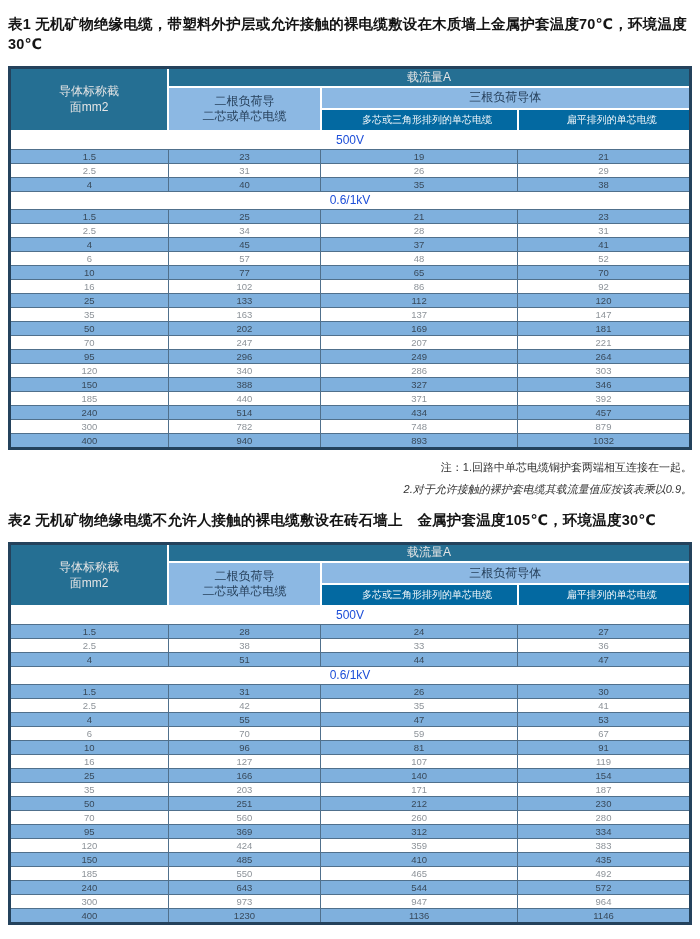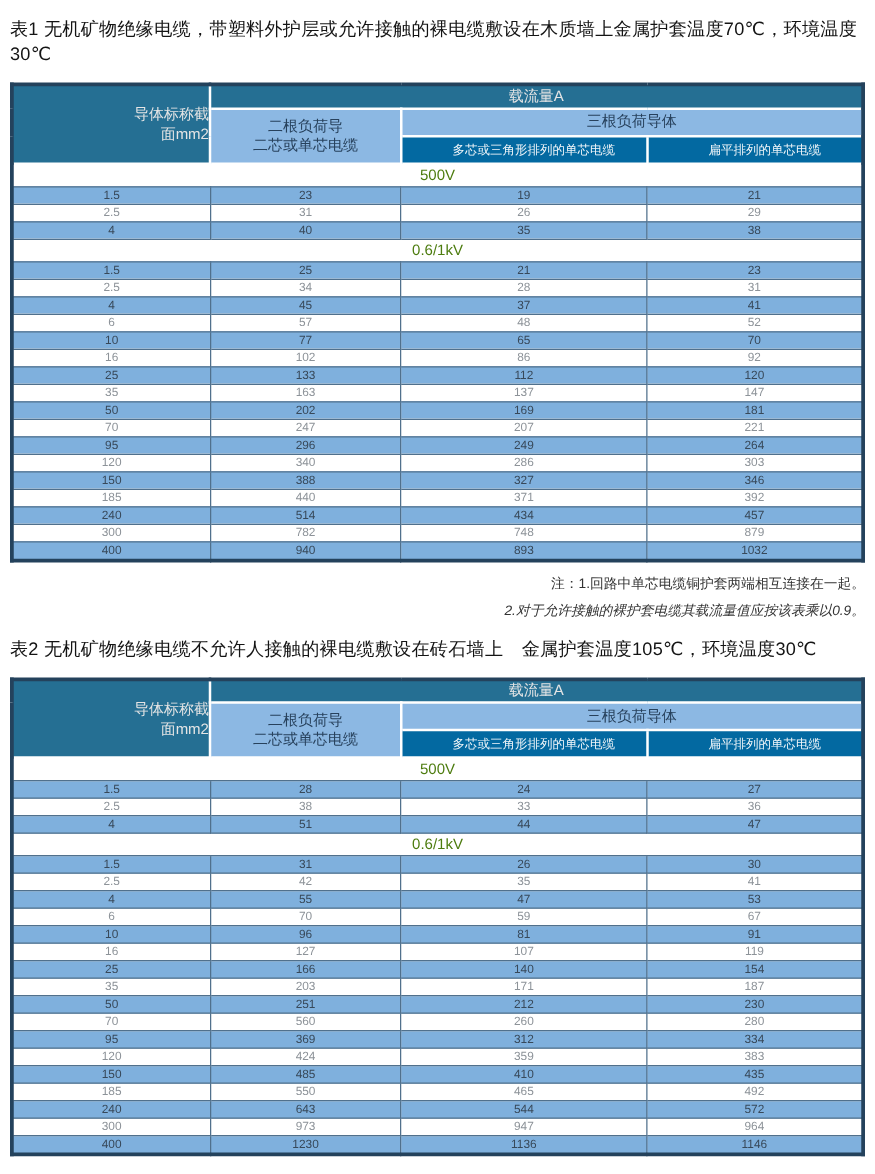--- a/index.html
+++ b/index.html
@@ -5,21 +5,21 @@
   * { margin:0; padding:0; box-sizing:border-box; }
   html,body { background:#ffffff; }
   body {
     width:700px; height:939px; overflow:hidden;
     font-family:"Liberation Sans","DejaVu Sans",sans-serif;
     color:#1c1c1c;
   }
   .page { padding:10px 8px 0 8px; }
 
   .doc-title {
-    font-size:14.5px; font-weight:normal; color:#141414;
+    font-size:14.5px; font-weight:bold; color:#141414;
     line-height:20px; margin:4px 0 12px 0; letter-spacing:0.2px;
   }
   .doc-title.second { margin-top:14px; }
 
   table.cap-table {
     width:100%; border-collapse:collapse; table-layout:fixed;
     border:3px solid #24425c;
   }
   table.cap-table col.c1 { width:23.3%; }
   table.cap-table col.c2 { width:22.4%; }
@@ -32,33 +32,33 @@
   }
   th.hdr-dark {
     background:#256f93; color:#e5e5e5; font-size:12px; line-height:15px;
   }
   th.hdr-sub {
     background:#0369a1; color:#f2f7fa; font-size:10px; height:22px;padding-left:16px;
   }
   th.hdr-light {
     background:#8cb8e3; color:#27415c; font-size:12px;
   }
-  th.hdr-col1 { white-space:pre-line; line-height:16px;text-align:right; }
+  th.hdr-col1 { white-space:pre-line; line-height:16px; }
   th.hdr-cap { height:19px; }
   th.hdr-three { height:22px; }
   .two-line-block {
     display:inline-block; text-align:center; white-space:pre-line; line-height:15px;
   }
 
   tbody td {
     border:1px solid #50708c; text-align:center; vertical-align:middle;
     height:13px; line-height:13px; font-size:9.5px; padding:0 2px;
   }
   tr.voltage-band td {
-    background:#ffffff; color:#4d7c0f; font-size:12px;
+    background:#ffffff; color:#1d4ed8; font-size:12px;
     height:17px; line-height:17px; border-left:none; border-right:none;margin-top:36px;
   }
   tr.row-blue td { background:#7fb0dd; color:#38495a; }
   tr.row-white td { background:#ffffff; color:#8d9399; }
 
   .notes { margin-top:10px; }
   .note-line { font-size:11px; color:#333; line-height:14px;text-align:right; }
   .note-line.first { margin-top:2px; }
   .note-line.indent { margin-top:8px; padding-left:14px;font-style:italic; }
 </style>

